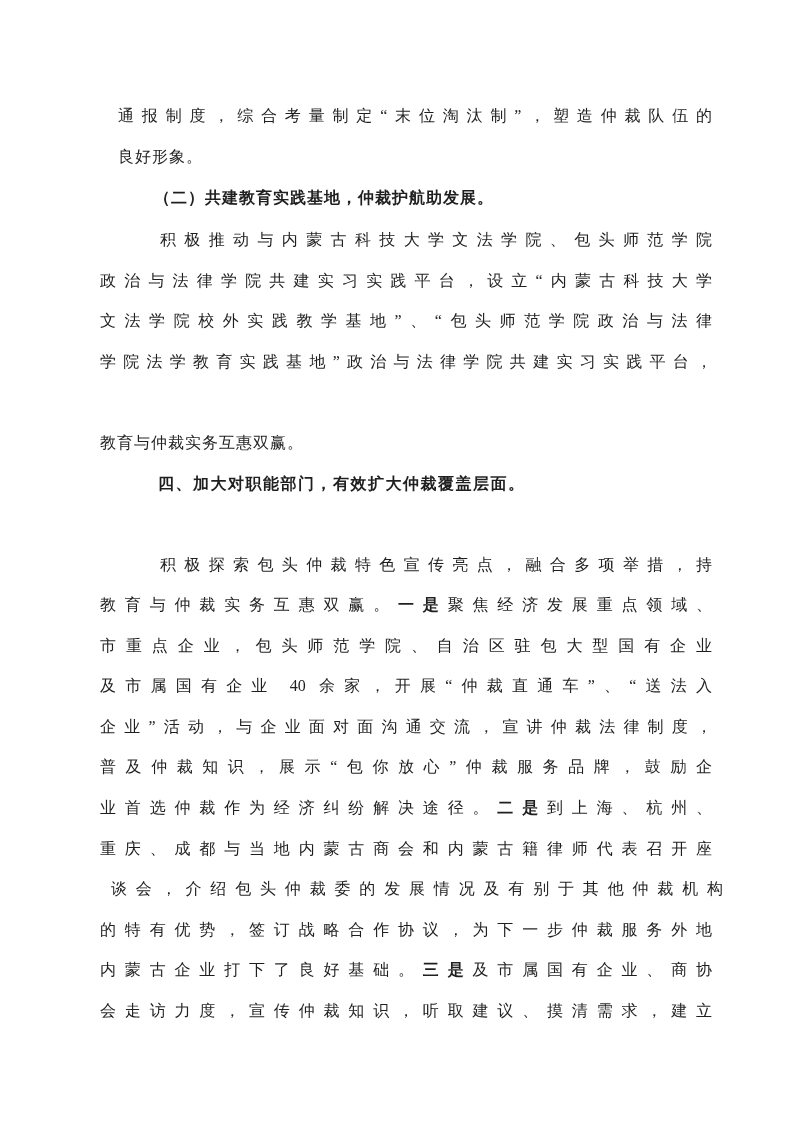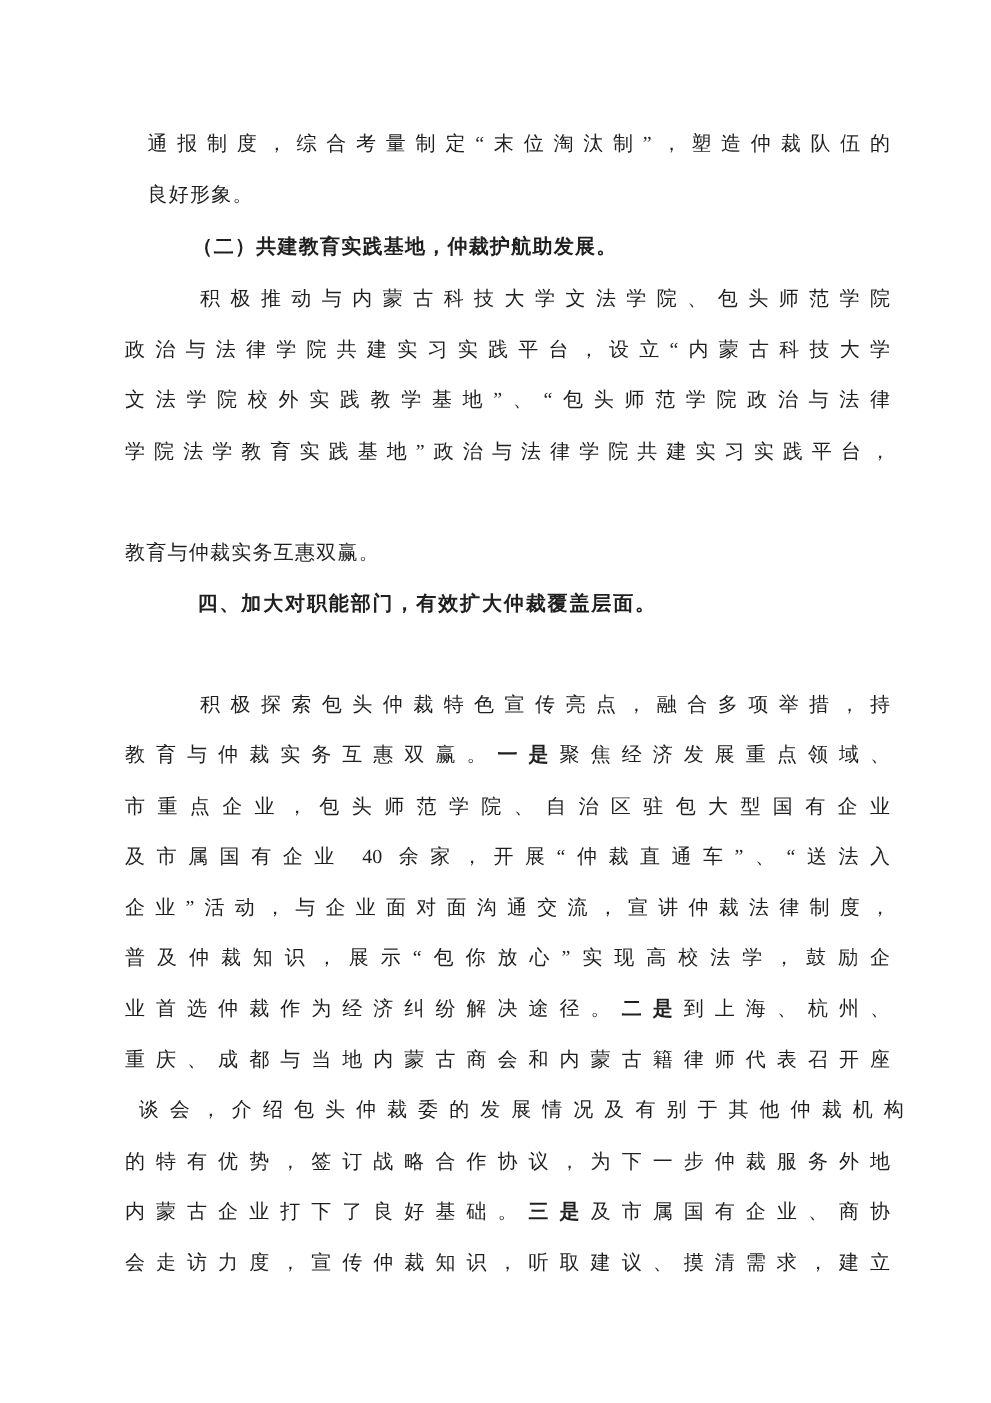--- a/index.html
+++ b/index.html
@@ -73,21 +73,21 @@
 
   <div class="line just" style="top:548px; left:160px; width:552px;">积极探索包头仲裁特色宣传亮点，融合多项举措，持</div>
 
   <div class="line just" style="top:588px; left:100px; width:612px;">
     <span>教育与仲裁实务互惠双赢。</span><span class="b">一是</span><span>聚焦经济发展重点领域、</span>
   </div>
 
   <div class="line just" style="top:629px; left:100px; width:612px;">市重点企业，包头师范学院、自治区驻包大型国有企业</div>
   <div class="line just" style="top:669px; left:100px; width:612px;">及市属国有企业 40 余家，开展“仲裁直通车”、“送法入</div>
   <div class="line just" style="top:710px; left:100px; width:612px;">企业”活动，与企业面对面沟通交流，宣讲仲裁法律制度，</div>
-  <div class="line just" style="top:750px; left:100px; width:612px;">普及仲裁知识，展示“包你放心”实现高校法学，鼓励企</div>
+  <div class="line just" style="top:750px; left:100px; width:612px;">普及仲裁知识，展示“包你放心”仲裁服务品牌，鼓励企</div>
 
   <div class="line just" style="top:791px; left:100px; width:612px;">
     <span>业首选仲裁作为经济纠纷解决途径。</span><span class="b">二是</span><span>到上海、杭州、</span>
   </div>
 
   <div class="line just" style="top:832px; left:100px; width:612px;">重庆、成都与当地内蒙古商会和内蒙古籍律师代表召开座</div>
   <div class="line just" style="top:872px; left:111px; width:612px;">谈会，介绍包头仲裁委的发展情况及有别于其他仲裁机构</div>
   <div class="line just" style="top:913px; left:100px; width:612px;">的特有优势，签订战略合作协议，为下一步仲裁服务外地</div>
 
   <div class="line just" style="top:953px; left:100px; width:612px;">

